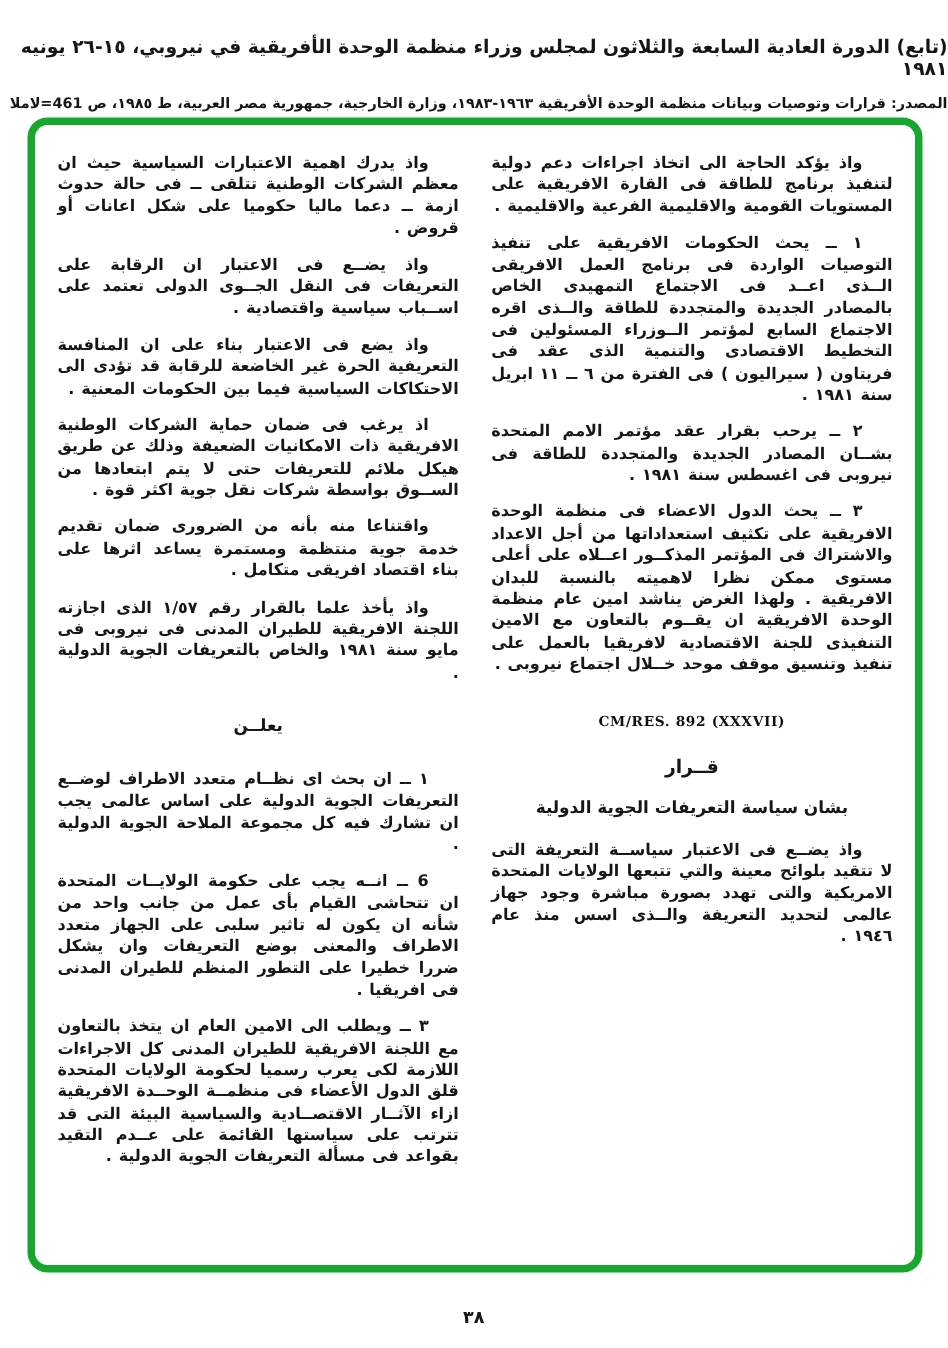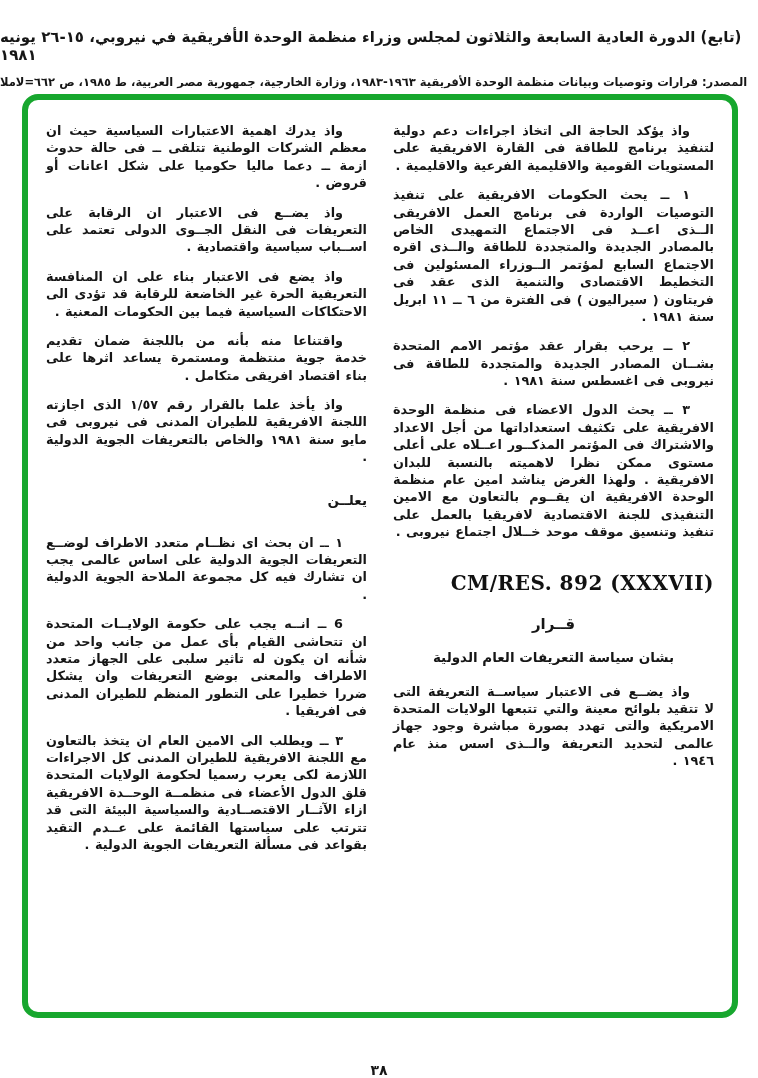--- a/index.html
+++ b/index.html
@@ -5,87 +5,88 @@
   :root{
     --green:#17a72e;
     --ink:#161616;
   }
   html,body{margin:0;padding:0;}
   body{
     width:758px;height:1078px;position:relative;overflow:hidden;
     background:#ffffff;color:var(--ink);
     font-family:"DejaVu Sans", sans-serif;
   }
-  .header{direction:rtl;text-align:left;padding-top:28px;}
+  .header{direction:rtl;text-align:right;padding-top:28px;}
   .header-line1{font-size:15px;font-weight:bold;letter-spacing:.2px;}
   .header-line2{font-size:11.5px;font-weight:bold;margin-top:11px;}
   .content-box{
     position:absolute;left:22px;top:94px;width:716px;height:924px;
     box-sizing:border-box;border:6px solid var(--green);border-radius:16px;
     overflow:hidden;background:#fff;
   }
   .columns{
     display:flex;direction:rtl;gap:26px;
     padding:22px 18px;height:100%;box-sizing:border-box;
   }
   .col{flex:1;min-width:0;}
   .para{
     font-size:12.8px;font-weight:bold;line-height:1.36;
     text-align:justify;text-indent:24px;margin:0 0 12px;color:var(--ink);
     word-spacing:1px;
   }
   .res-code{
-    direction:ltr;text-align:right;
+    direction:ltr;text-align:center;
     font-family:"DejaVu Serif", serif;font-weight:bold;
-    font-size:20px;margin:30px 0 20px;letter-spacing:.5px;color:#111;
+    font-size:11px;margin:30px 0 20px;letter-spacing:.5px;color:#111;
   }
   .heading-main{
     text-align:center;font-size:15px;font-weight:bold;margin:0 0 16px;letter-spacing:1px;
   }
   .heading-sub{
     text-align:center;font-size:13.5px;font-weight:bold;margin:0 0 18px;
   }
   .declare{
-    text-align:right;font-size:13.5px;font-weight:bold;
+    text-align:center;font-size:13.5px;font-weight:bold;
     margin:26px 0 26px;letter-spacing:1px;
   }
   .footer{
-    position:absolute;left:0;bottom:0;width:100%;
+    position:absolute;left:0;bottom:16px;width:100%;
     text-align:center;font-size:14px;font-weight:bold;
   }
 </style>
 </head>
 <body>
 
 <header class="header">
   <div class="header-line1">(تابع) الدورة العادية السابعة والثلاثون لمجلس وزراء منظمة الوحدة الأفريقية في نيروبي، ١٥-٢٦ يونيه ١٩٨١</div>
-  <div class="header-line2">المصدر: قرارات وتوصيات وبيانات منظمة الوحدة الأفريقية ١٩٦٣-١٩٨٣، وزارة الخارجية، جمهورية مصر العربية، ط ١٩٨٥، ص ٦٦٢=لاملا</div>
+  <div class="header-line2">المصدر: قرارات وتوصيات وبيانات منظمة الوحدة الأفريقية ١٩٦٣-١٩٨٣، وزارة الخارجية، جمهورية مصر العربية، ط ١٩٨٥، ص 461=لاملا</div>
 </header>
 
 <div class="content-box">
   <div class="columns">
 
     <div class="col">
       <p class="para">واذ يؤكد الحاجة الى اتخاذ اجراءات دعم دولية لتنفيذ برنامج للطاقة فى القارة الافريقية على المستويات القومية والاقليمية الفرعية والاقليمية .</p>
       <p class="para">١ ــ يحث الحكومات الافريقية على تنفيذ التوصيات الواردة فى برنامج العمل الافريقى الــذى اعــد فى الاجتماع التمهيدى الخاص بالمصادر الجديدة والمتجددة للطاقة والــذى اقره الاجتماع السابع لمؤتمر الــوزراء المسئولين فى التخطيط الاقتصادى والتنمية الذى عقد فى فريتاون ( سيراليون ) فى الفترة من ٦ ــ ١١ ابريل سنة ١٩٨١ .</p>
       <p class="para">٢ ــ يرحب بقرار عقد مؤتمر الامم المتحدة بشــان المصادر الجديدة والمتجددة للطاقة فى نيروبى فى اغسطس سنة ١٩٨١ .</p>
       <p class="para">٣ ــ يحث الدول الاعضاء فى منظمة الوحدة الافريقية على تكثيف استعداداتها من أجل الاعداد والاشتراك فى المؤتمر المذكــور اعــلاه على أعلى مستوى ممكن نظرا لاهميته بالنسبة للبدان الافريقية . ولهذا الغرض يناشد امين عام منظمة الوحدة الافريقية ان يقــوم بالتعاون مع الامين التنفيذى للجنة الاقتصادية لافريقيا بالعمل على تنفيذ وتنسيق موقف موحد خــلال اجتماع نيروبى .</p>
 
       <div class="res-code">CM/RES. 892 (XXXVII)</div>
       <div class="heading-main">قــرار</div>
-      <div class="heading-sub">بشان سياسة التعريفات العام الدولية</div>
+      <div class="heading-sub">بشان سياسة التعريفات الجوية الدولية</div>
 
       <p class="para">واذ يضــع فى الاعتبار سياســة التعريفة التى لا تتقيد بلوائح معينة والتي تتبعها الولايات المتحدة الامريكية والتى تهدد بصورة مباشرة وجود جهاز عالمى لتحديد التعريفة والــذى اسس منذ عام ١٩٤٦ .</p>
     </div>
 
     <div class="col">
       <p class="para">واذ يدرك اهمية الاعتبارات السياسية حيث ان معظم الشركات الوطنية تتلقى ــ فى حالة حدوث ازمة ــ دعما ماليا حكوميا على شكل اعانات أو قروض .</p>
       <p class="para">واذ يضــع فى الاعتبار ان الرقابة على التعريفات فى النقل الجــوى الدولى تعتمد على اســباب سياسية واقتصادية .</p>
       <p class="para">واذ يضع فى الاعتبار بناء على ان المنافسة التعريفية الحرة غير الخاضعة للرقابة قد تؤدى الى الاحتكاكات السياسية فيما بين الحكومات المعنية .</p>
-      <p class="para">واقتناعا منه بأنه من باللجنة ضمان تقديم خدمة جوية منتظمة ومستمرة يساعد اثرها على بناء اقتصاد افريقى متكامل .</p>
+      <p class="para">اذ يرغب فى ضمان حماية الشركات الوطنية الافريقية ذات الامكانيات الضعيفة وذلك عن طريق هيكل ملائم للتعريفات حتى لا يتم ابتعادها من الســوق بواسطة شركات نقل جوية اكثر قوة .</p>
+      <p class="para">واقتناعا منه بأنه من الضرورى ضمان تقديم خدمة جوية منتظمة ومستمرة يساعد اثرها على بناء اقتصاد افريقى متكامل .</p>
       <p class="para">واذ يأخذ علما بالقرار رقم ١/٥٧ الذى اجازته اللجنة الافريقية للطيران المدنى فى نيروبى فى مايو سنة ١٩٨١ والخاص بالتعريفات الجوية الدولية .</p>
 
       <div class="declare">يعلــن</div>
 
       <p class="para">١ ــ ان بحث اى نظــام متعدد الاطراف لوضــع التعريفات الجوية الدولية على اساس عالمى يجب ان تشارك فيه كل مجموعة الملاحة الجوية الدولية .</p>
       <p class="para">6 ــ انــه يجب على حكومة الولايــات المتحدة ان تتحاشى القيام بأى عمل من جانب واحد من شأنه ان يكون له تاثير سلبى على الجهاز متعدد الاطراف والمعنى بوضع التعريفات وان يشكل ضررا خطيرا على التطور المنظم للطيران المدنى فى افريقيا .</p>
       <p class="para">٣ ــ ويطلب الى الامين العام ان يتخذ بالتعاون مع اللجنة الافريقية للطيران المدنى كل الاجراءات اللازمة لكى يعرب رسميا لحكومة الولايات المتحدة قلق الدول الأعضاء فى منظمــة الوحــدة الافريقية ازاء الآثــار الاقتصــادية والسياسية البيئة التى قد تترتب على سياستها القائمة على عــدم التقيد بقواعد فى مسألة التعريفات الجوية الدولية .</p>
     </div>
 
   </div>

